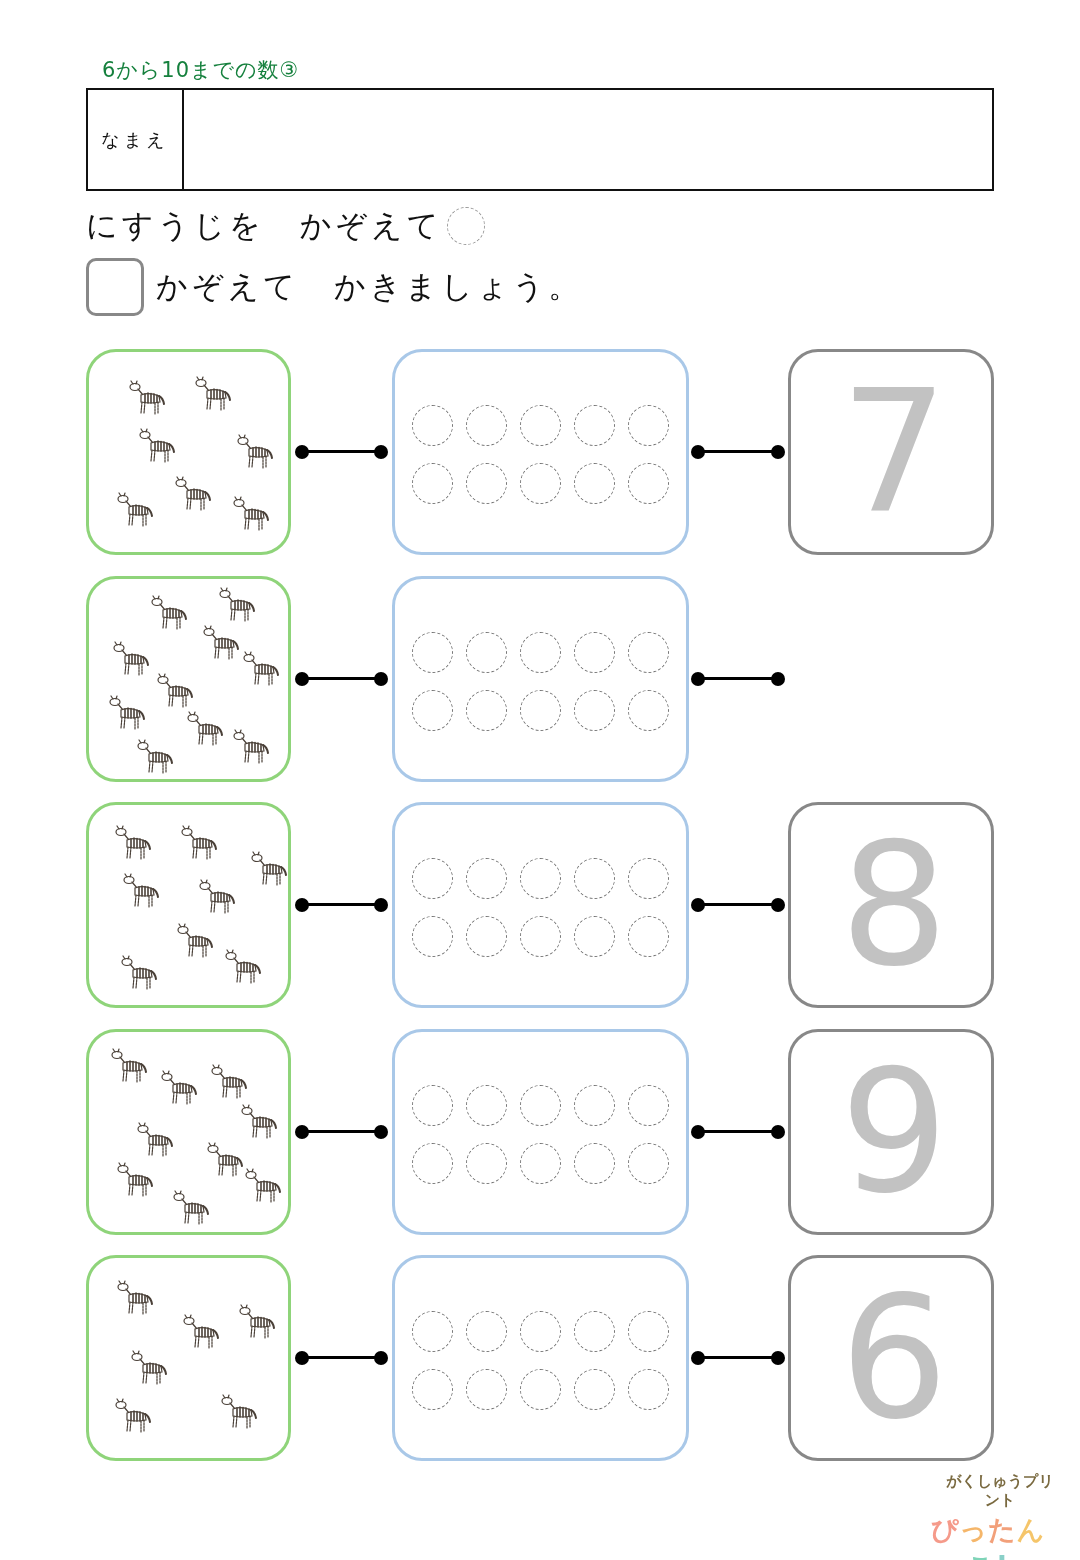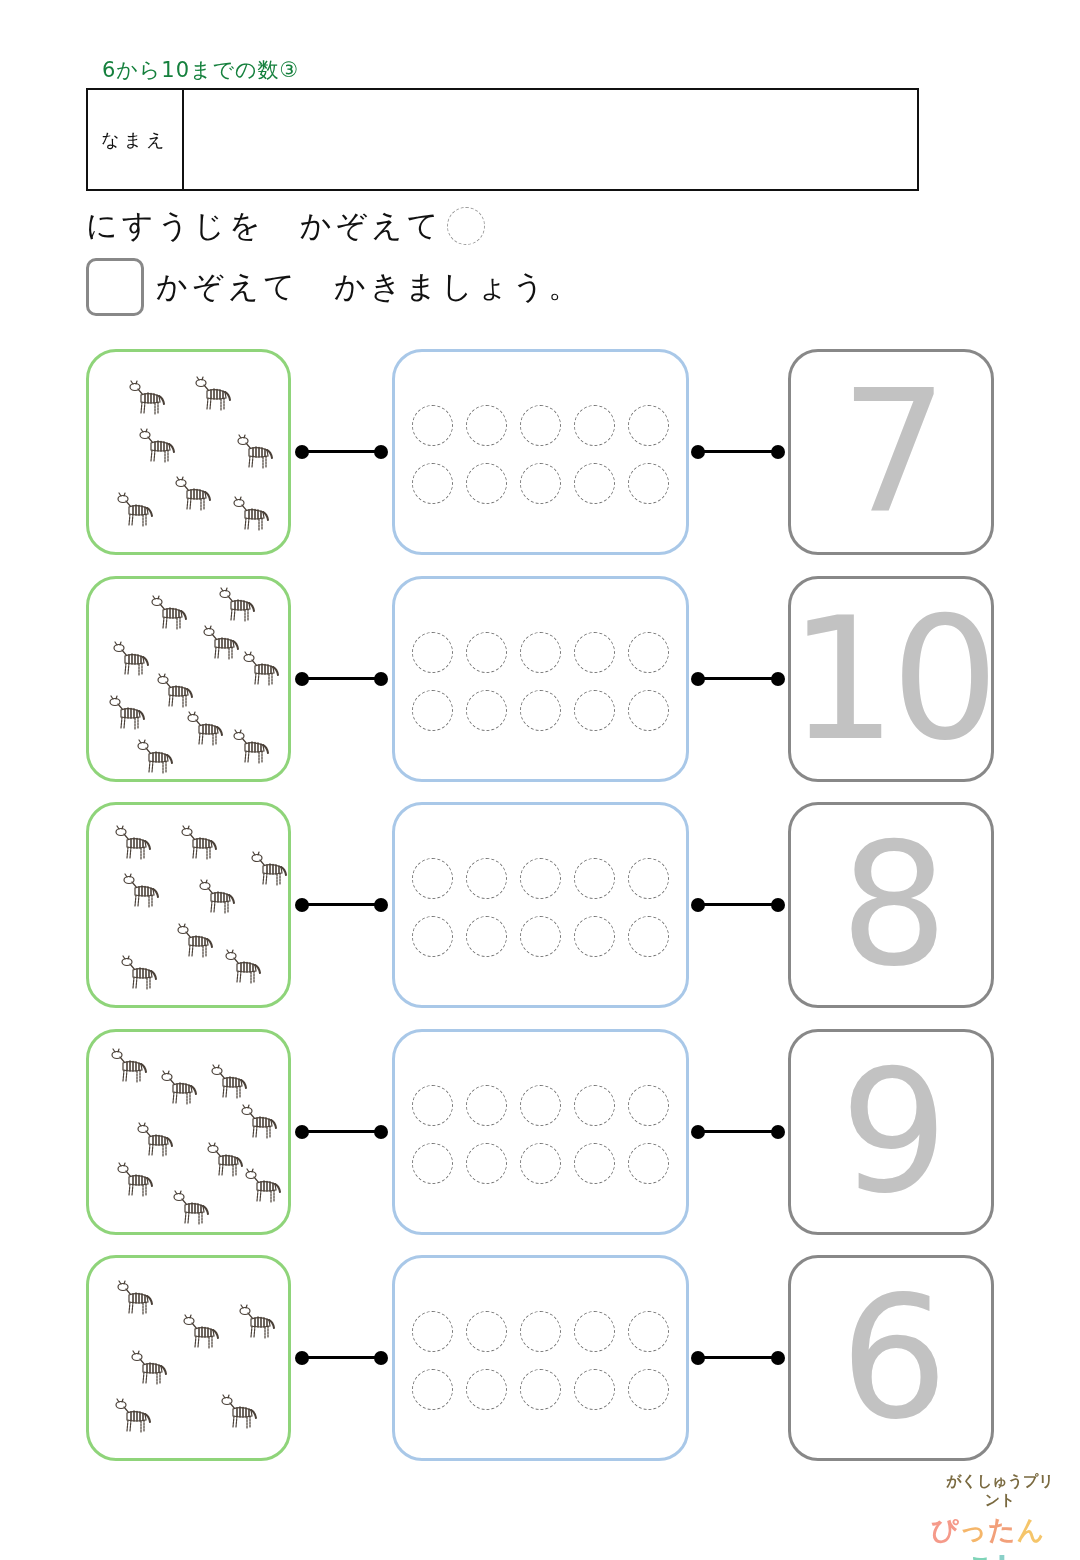--- a/index.html
+++ b/index.html
@@ -1,20 +1,20 @@
 <!DOCTYPE html>
 <html><head>
 <meta charset="utf-8">
 <style>
   * { box-sizing: border-box; margin: 0; padding: 0; }
   html, body { width: 1080px; height: 1560px; background: #ffffff; overflow: hidden; }
   body { position: relative; font-family: "DejaVu Sans", sans-serif; color: #111; }
 
   .title { position: absolute; left: 102px; top: 56px; font-size: 21px; letter-spacing: 1px; color: #15803d; text-align: right; }
-  .name-box { position: absolute; left: 86px; top: 88px; width: 833px; height: 103px; border: 2px solid #111; display: flex; }
+  .name-box { position: absolute; left: 86px; top: 88px; width: 908px; height: 103px; border: 2px solid #111; display: flex; }
   .name-label { width: 96px; border-right: 2px solid #111; display: flex; align-items: center; justify-content: center; font-size: 18px; letter-spacing: 4px; }
   .name-field { flex: 1; }
 
   .instr { position: absolute; left: 86px; font-size: 31px; letter-spacing: 4px; color: #111; display: flex; align-items: center; white-space: pre; }
   .instr1 { top: 205px; }
   .instr2 { top: 258px; }
   .demo-circle { display: inline-block; width: 38px; height: 38px; border: 1px dashed #999; border-radius: 50%; margin: 0 4px 0 4px; }
   .demo-square { display: inline-block; width: 58px; height: 58px; border: 3px solid #888; border-radius: 10px; margin-right: 12px; }
 
   .row { position: absolute; left: 86px; width: 908px; height: 206px; }
@@ -299,23 +299,20 @@
           <div class="c"></div>
           <div class="c"></div>
           <div class="c"></div>
         </div>
       </div>
       <div class="connector conn2">
         <span class="dot l"></span>
         <span class="line"></span>
         <span class="dot r"></span>
       </div>
-      <div class="num-box">
-        <span class="num-text">10</span>
-      </div>
     </div>
     <div class="row" style="top: 802px;">
       <div class="pic-box">
         <div class="zebra" style="left: 24px; top: 20px;"><svg viewBox="0 0 40 38" width="40" height="38" xmlns="http://www.w3.org/2000/svg">
   <g fill="none" stroke="#4a4038" stroke-width="1.2" stroke-linecap="round">
     <ellipse cx="8" cy="7" rx="5" ry="3.5" fill="#fff"></ellipse>
     <path d="M11 9 L16 15"></path>
     <path d="M14 15 Q22 12 32 16 L33 22 Q24 24 14 22 Z" fill="#fff"></path>
     <path d="M18 14 L18 22 M21 13 L21 23 M24 13.5 L24 23 M27 14 L27 23 M30 15 L30 22" stroke-width="1.6"></path>
     <path d="M32 16 Q36 18 37 24" stroke-width="2"></path>

